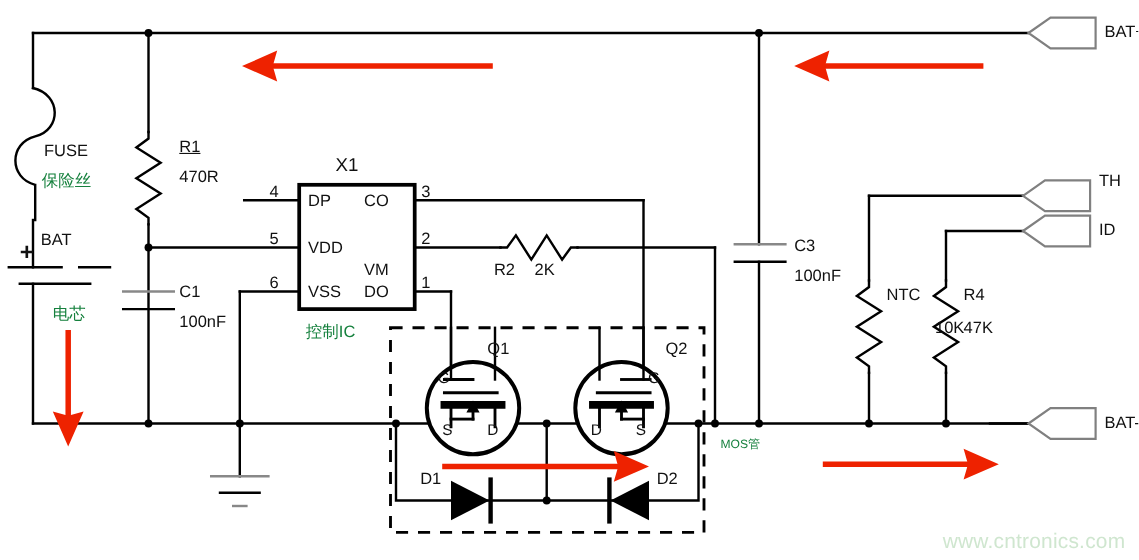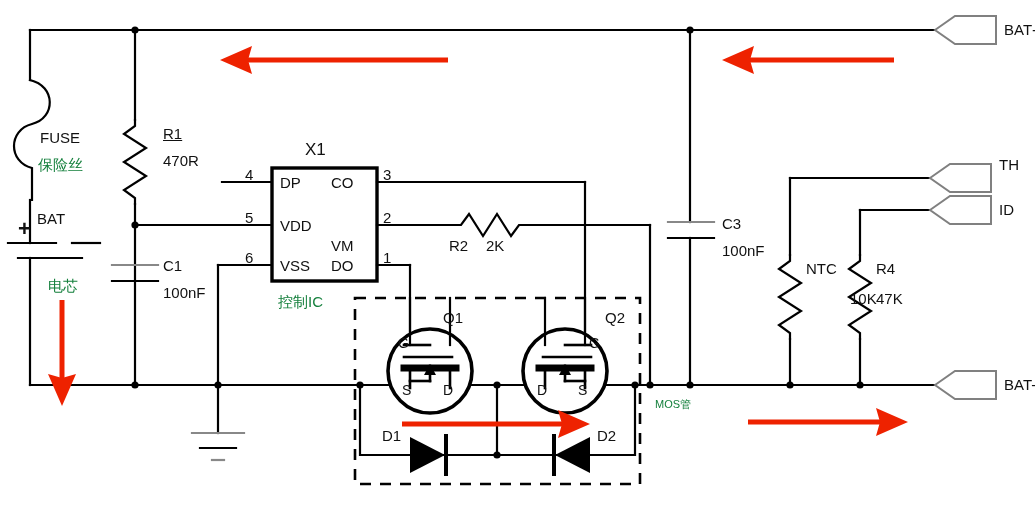--- a/index.html
+++ b/index.html
@@ -221,14 +221,15 @@
 
   <div class="lbl small" style="left:589px;top:336px;">G</div>
   <div class="lbl small" style="left:537px;top:383px;">D</div>
   <div class="lbl small" style="left:578px;top:383px;">S</div>
 
   <div class="lbl" style="left:382px;top:428px;">D1</div>
   <div class="lbl" style="left:597px;top:428px;">D2</div>
 
   <div class="lbl cn" style="left:655px;top:399px;font-size:11px;">MOS管</div>
 
+  <div class="wm" style="left:857px;top:482px;">www.cntronics.com</div>
 
 </div>
 
 </body></html>

